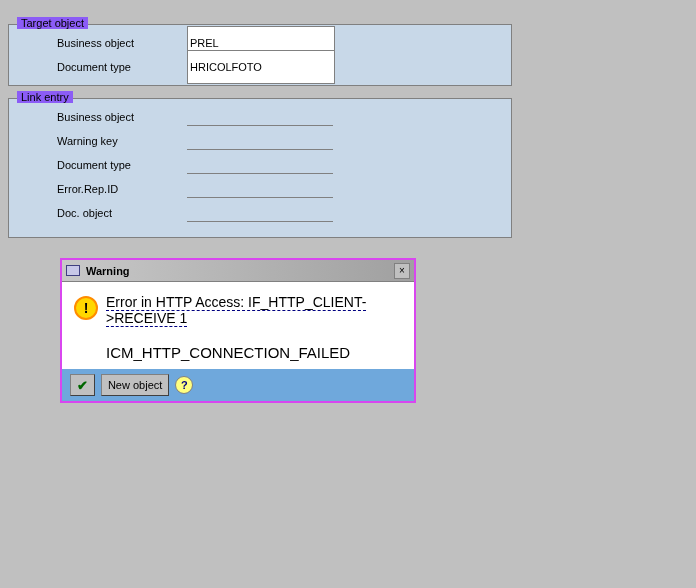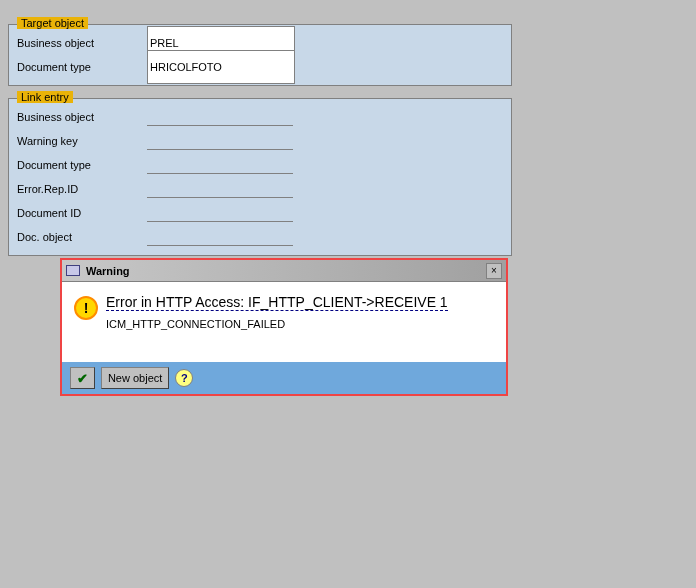--- a/index.html
+++ b/index.html
@@ -27,37 +27,38 @@
       border: 1px solid #808080;
       margin: 4px 8px;
       padding: 4px 8px 8px 8px;
       position: relative;
     }
 
     .section-title {
       position: absolute;
       top: -8px;
       left: 8px;
-      background-color: #eab308;
+      background-color: #8b5cf6;
       padding: 0 4px;
       font-size: 11px;
       color: #000;
     }
 
     .field-row {
       display: flex;
       align-items: center;
       margin-top: 4px;
       height: 20px;
     }
 
     .field-label {
       width: 130px;
       font-size: 11px;
       color: #000;
+      margin-left: 40px;
     }
 
     .field-input {
       border: 1px solid #808080;
       background: #ffffff;
       height: 34px;
       padding: 0 2px;
       font-size: 11px;
       font-family: Arial, sans-serif;
       min-width: 100px;
@@ -72,23 +73,23 @@
       font-family: Arial, sans-serif;
       min-width: 120px;
       padding: 0 2px;
     }
 
     
     .dialog-overlay {
       position: absolute;
       top: 258px;
       left: 60px;
-      width: 448px;
+      width: 356px;
       background: #ffffff;
-      border: 2px solid #ef4444;
+      border: 2px solid #d946ef;
       z-index: 10;
     }
 
     .dialog-titlebar {
       background: linear-gradient(to right, #c8c8c8, #a0a0a0);
       display: flex;
       align-items: center;
       justify-content: space-between;
       padding: 2px 4px;
       height: 22px;
@@ -149,23 +150,23 @@
     }
 
     .dialog-text-main {
       font-size: 14px;
       color: #000;
       border-bottom: 1px dashed #000080;
       display: inline;
     }
 
     .dialog-text-sub {
-      font-size: 11px;
-      color: #000;
-      margin-top: 8px;
+      font-size: 15px;
+      color: #000;
+      margin-top: 18px;
     }
 
     .dialog-footer {
       background: #6fa8dc;
       padding: 4px 8px;
       display: flex;
       align-items: center;
       gap: 6px;
       height: 32px;
     }
@@ -231,24 +232,20 @@
     <div class="field-row">
       <span class="field-label">Warning key</span>
       <input class="field-input-readonly" type="text" style="">
     </div>
     <div class="field-row">
       <span class="field-label">Document type</span>
       <input class="field-input-readonly" type="text" style="">
     </div>
     <div class="field-row">
       <span class="field-label">Error.Rep.ID</span>
-      <input class="field-input-readonly" type="text" style="">
-    </div>
-    <div class="field-row">
-      <span class="field-label">Document ID</span>
       <input class="field-input-readonly" type="text" style="">
     </div>
     <div class="field-row">
       <span class="field-label">Doc. object</span>
       <input class="field-input-readonly" type="text" style="">
     </div>
   </div>
 
 </div>
 

